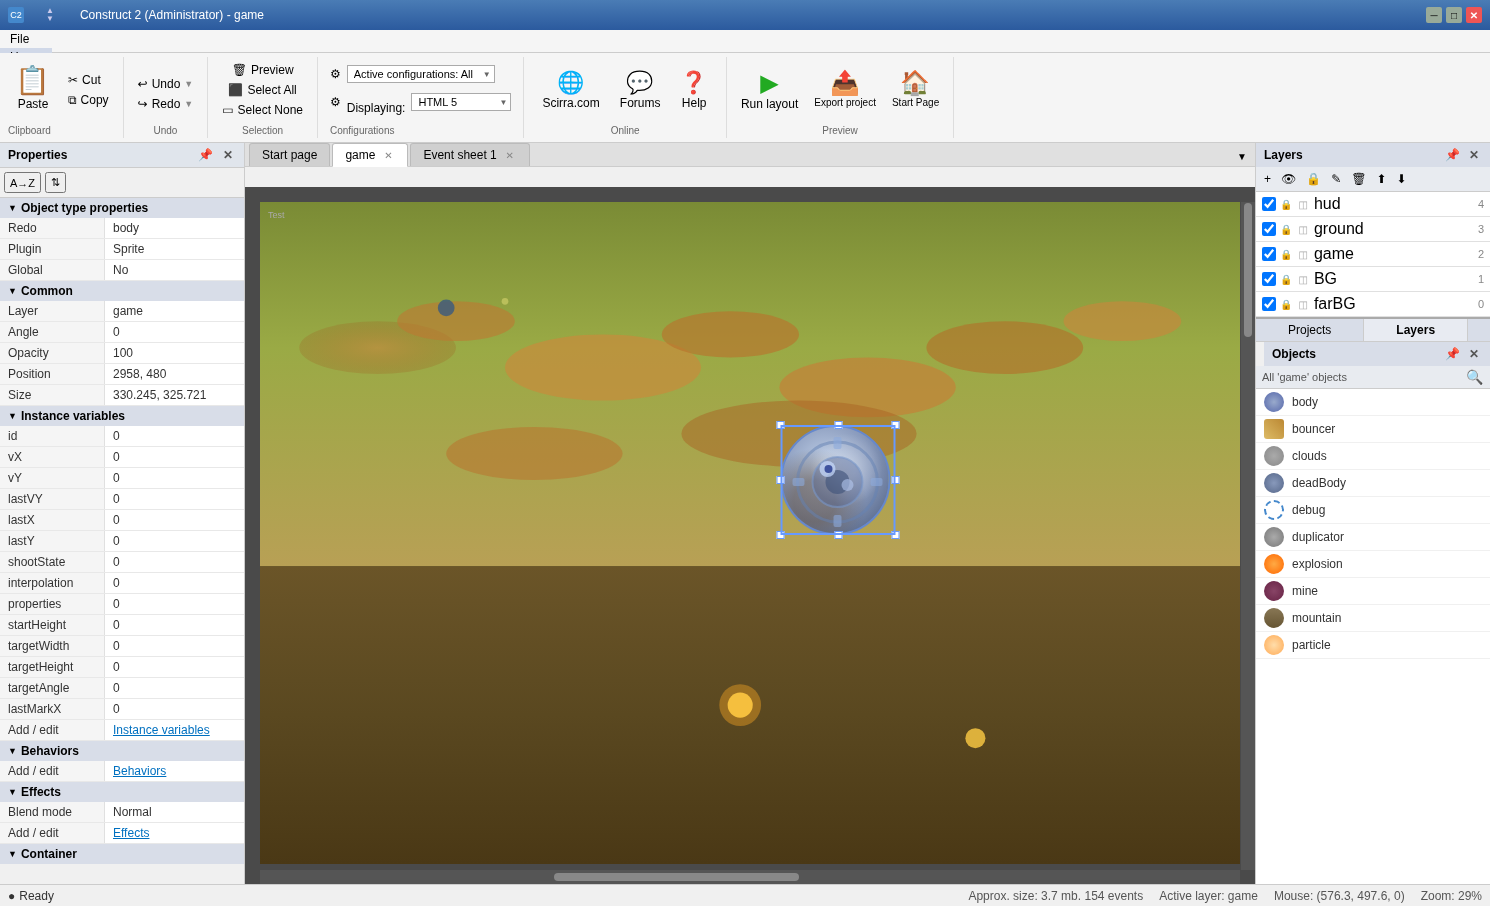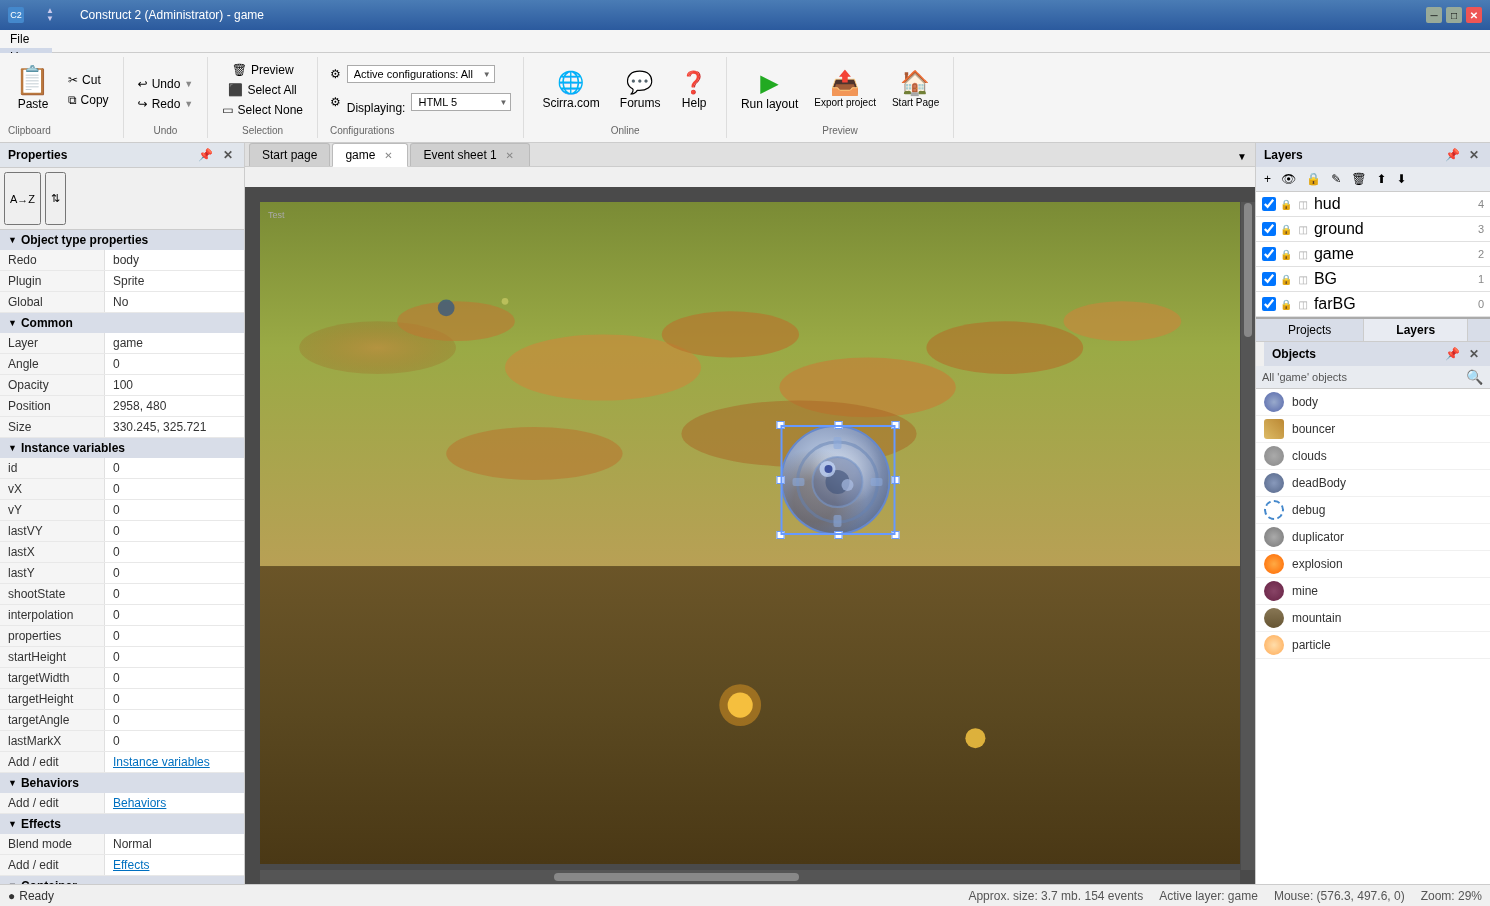--- a/index.html
+++ b/index.html
@@ -182,21 +182,21 @@
     .panel-header-icons { display: flex; gap: 4px; }
     .panel-icon-btn { cursor: pointer; font-size: 12px; color: #555; padding: 1px 3px; }
 
     .props-toolbar {
       padding: 4px;
       display: flex;
       gap: 4px;
       border-bottom: 1px solid #ccc;
     }
     .props-toolbar-btn {
-      padding: 18px 4px;
+      padding: 2px 4px;
       cursor: pointer;
       font-size: 11px;
     }
 
     .props-content {
       flex: 1;
       overflow-y: auto;
       overflow-x: hidden;
     }
     .props-section-header {

